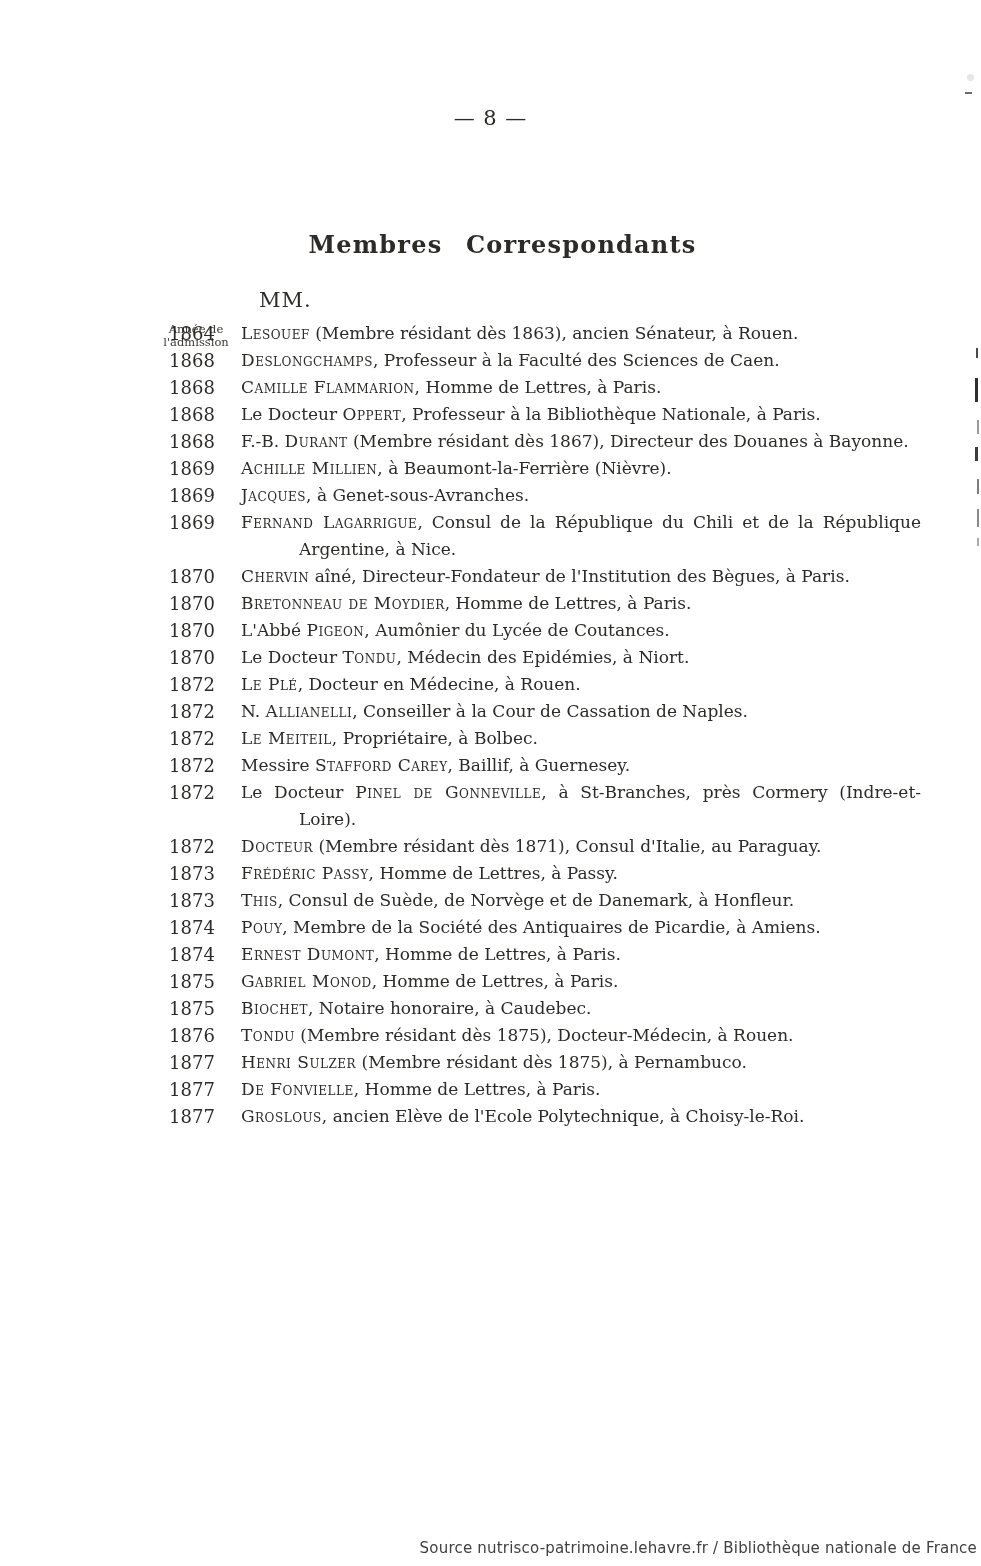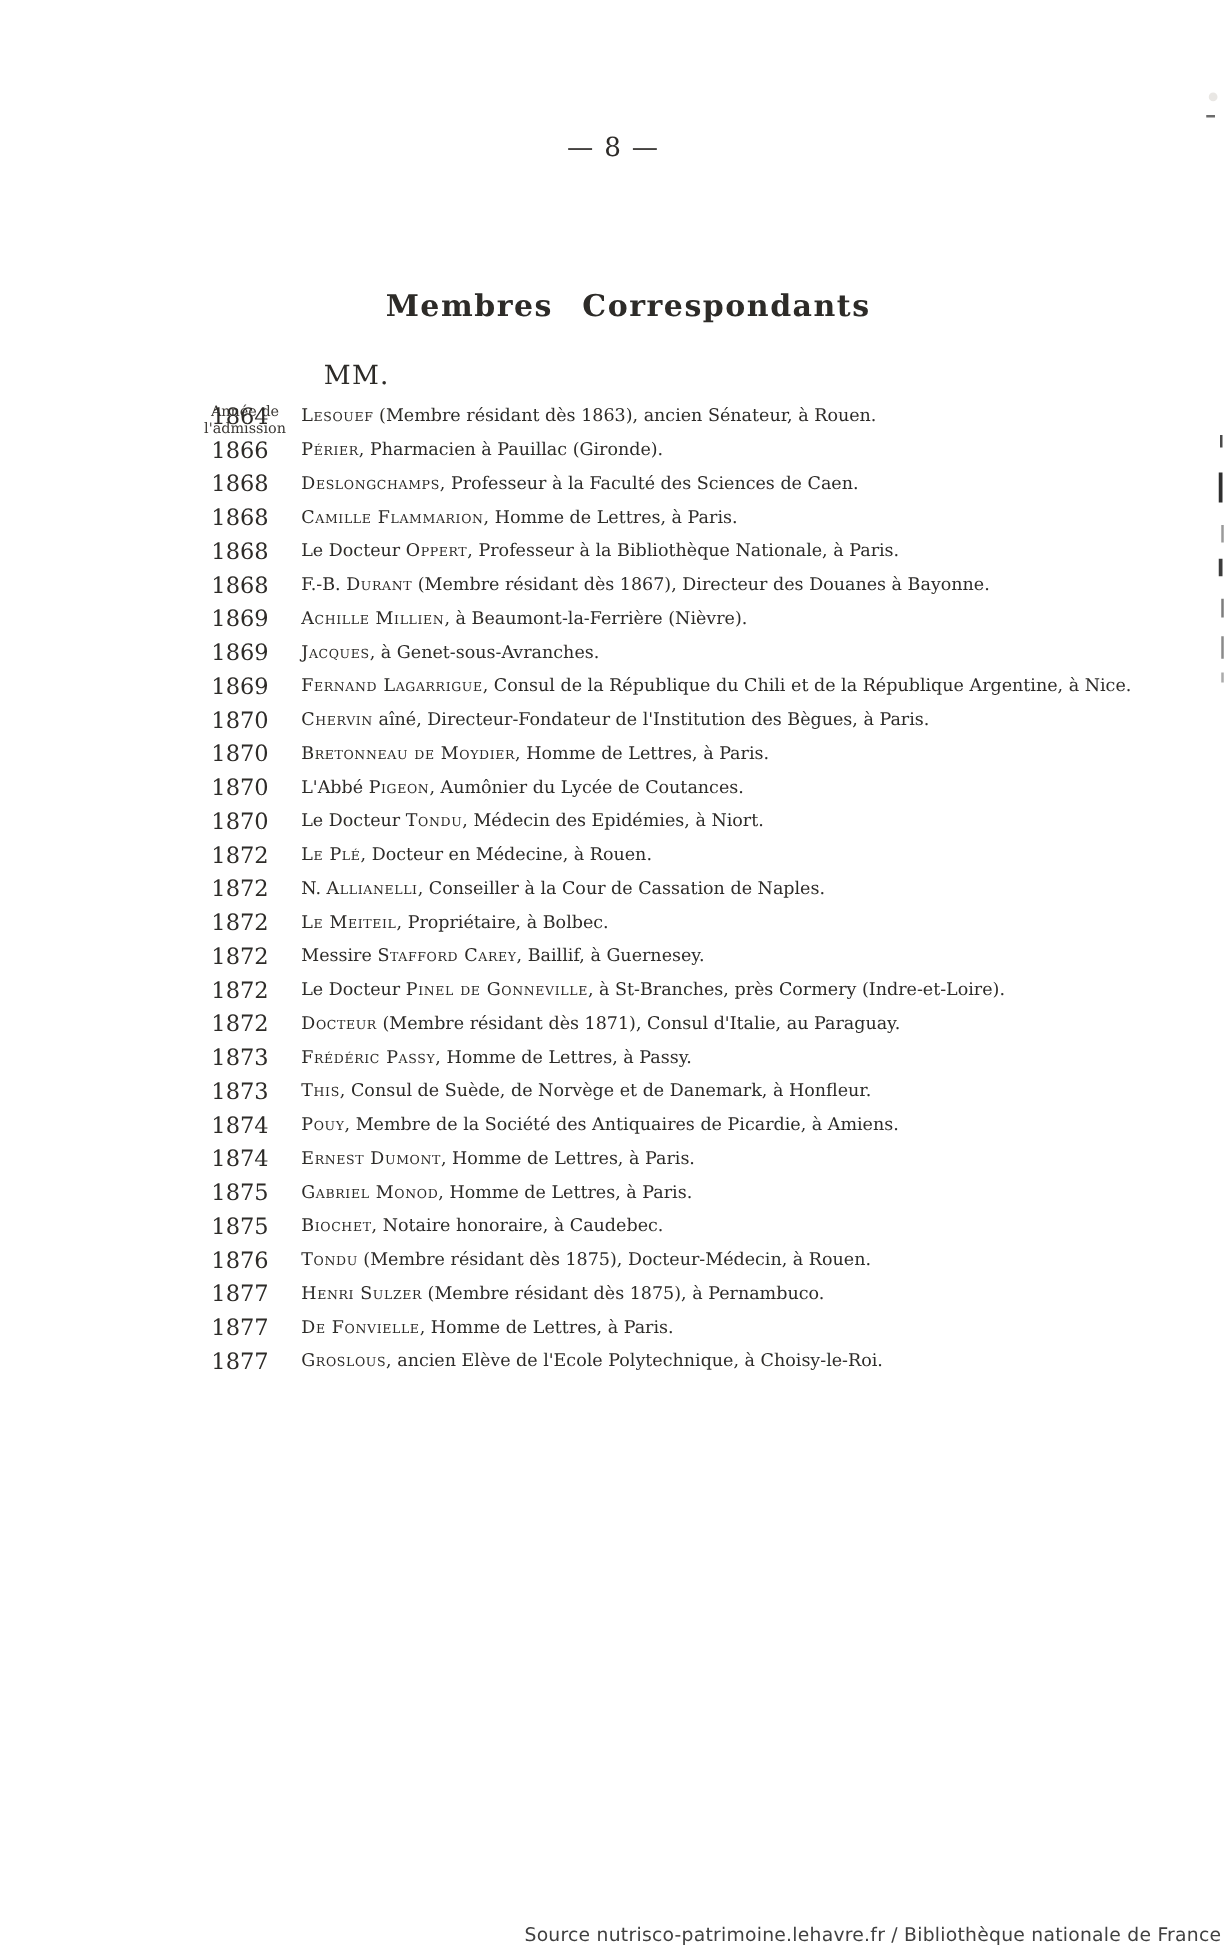--- a/index.html
+++ b/index.html
@@ -45,21 +45,21 @@
   .entries {
     position: absolute; top: 320px; left: 168px; width: 700px;
   }
   .entry { display: flex; }
   .entry .year {
     flex: none; width: 48px; text-align: center;
     font-size: 18px; line-height: 27px;
   }
   .entry .desc {
     flex: none; margin-left: 25px; width: 622px;
-    font-size: 14px; line-height: 27px;
+    font-size: 17px; line-height: 27px;
     text-align: justify;
     padding-left: 58px; text-indent: -58px;
   }
   .sc { font-variant: small-caps; letter-spacing: 0.5px; }
 
   .footer {
     position: absolute; right: 4px; bottom: 9px;
     font-family: "DejaVu Sans", "Liberation Sans", sans-serif;
     font-size: 15px; color: #404040; letter-spacing: 0.2px;
   }
@@ -82,24 +82,20 @@
     </div>
     <div class="mm-header">MM.</div>
   </div>
 
   <div class="entries">
   <div class="entry">
     <div class="year">1864</div>
     <div class="desc"><span class="sc">Lesouef</span><span class="plain"> (Membre résidant dès 1863), ancien Sénateur, à Rouen.</span></div>
   </div>
 
-  <div class="entry">
-    <div class="year">1866</div>
-    <div class="desc"><span class="sc">Périer</span><span class="plain">, Pharmacien à Pauillac (Gironde).</span></div>
-  </div>
 
   <div class="entry">
     <div class="year">1868</div>
     <div class="desc"><span class="sc">Deslongchamps</span><span class="plain">, Professeur à la Faculté des Sciences de Caen.</span></div>
   </div>
 
   <div class="entry">
     <div class="year">1868</div>
     <div class="desc"><span class="sc">Camille Flammarion</span><span class="plain">, Homme de Lettres, à Paris.</span></div>
   </div>

